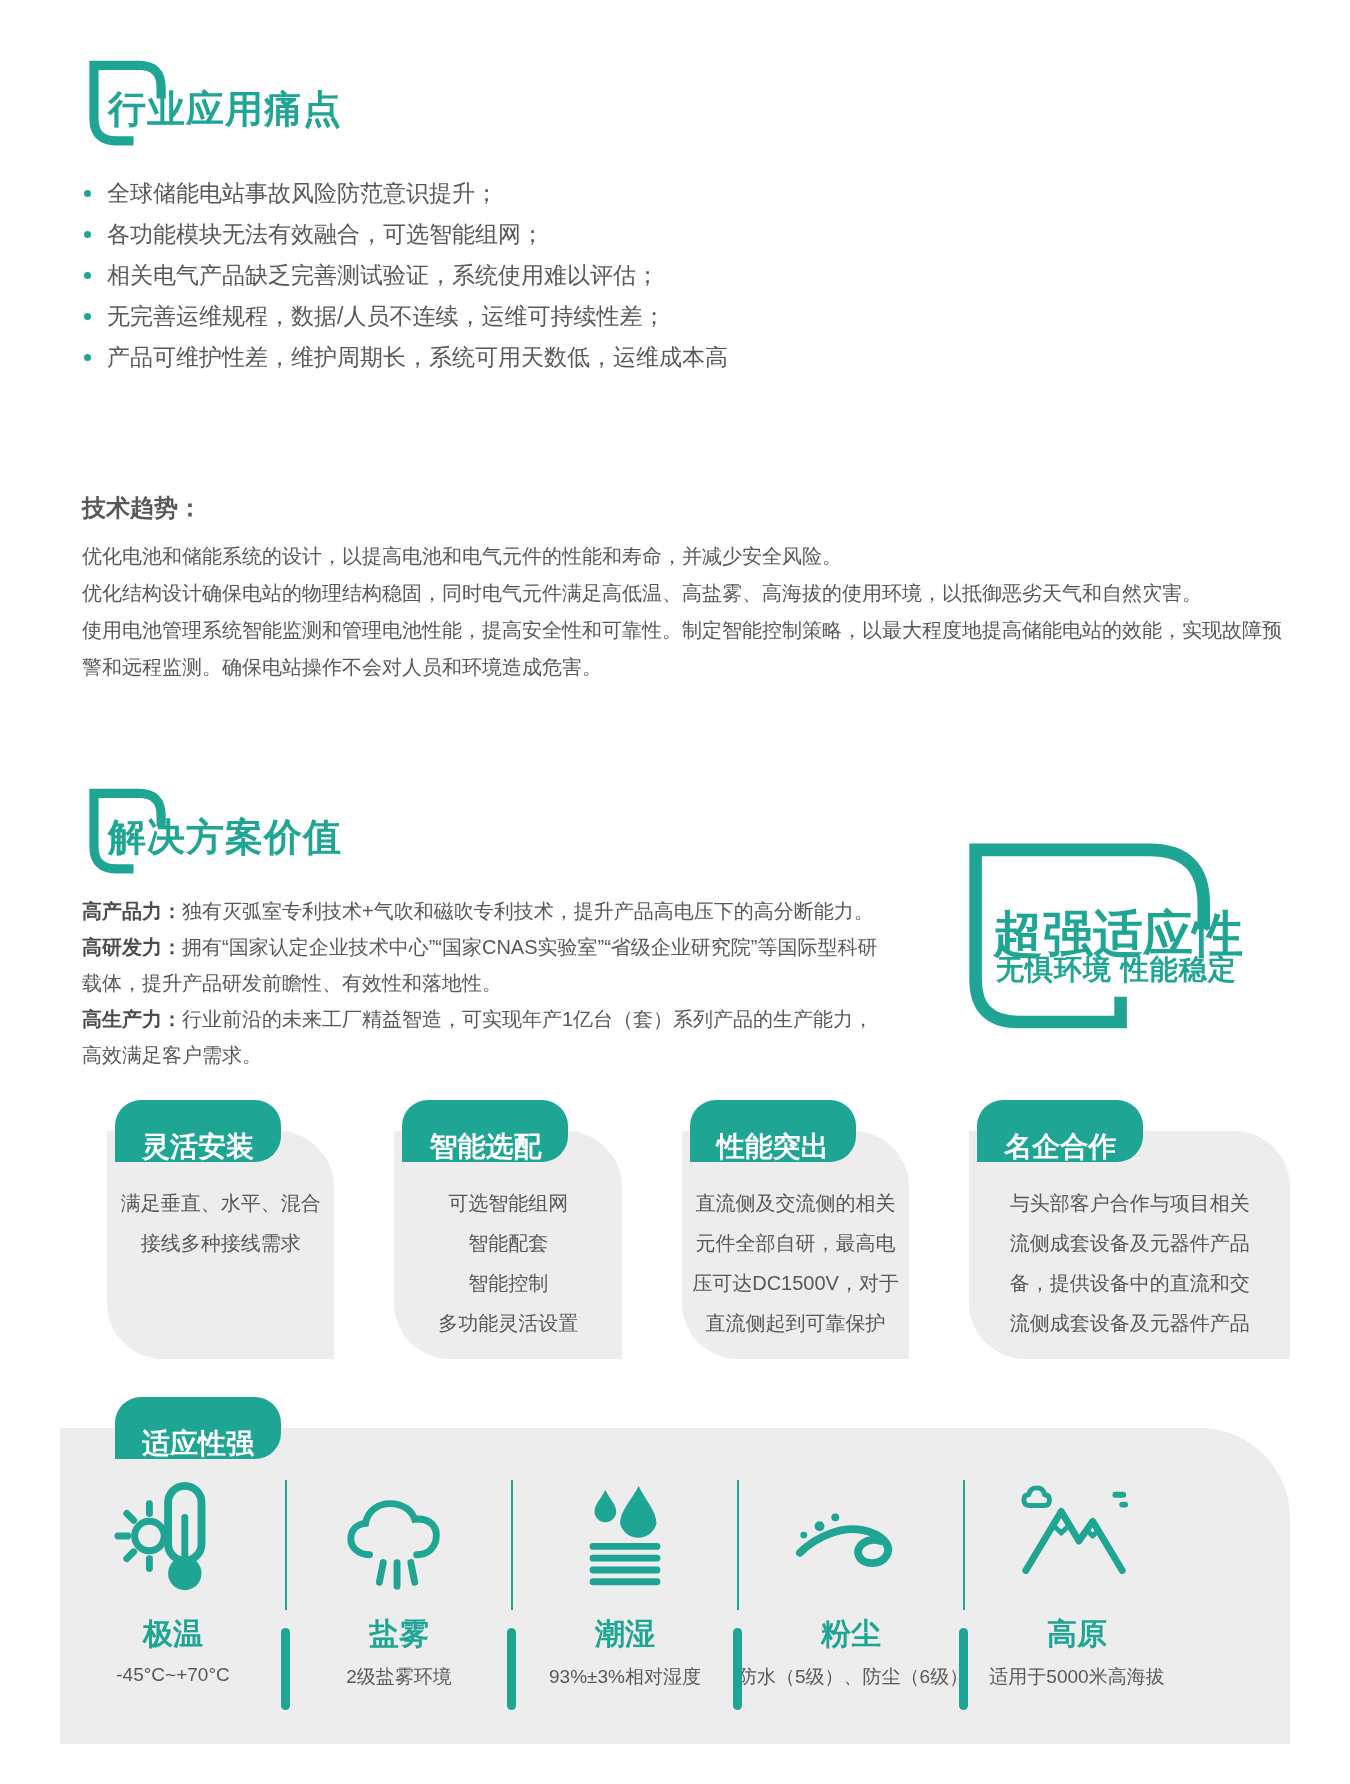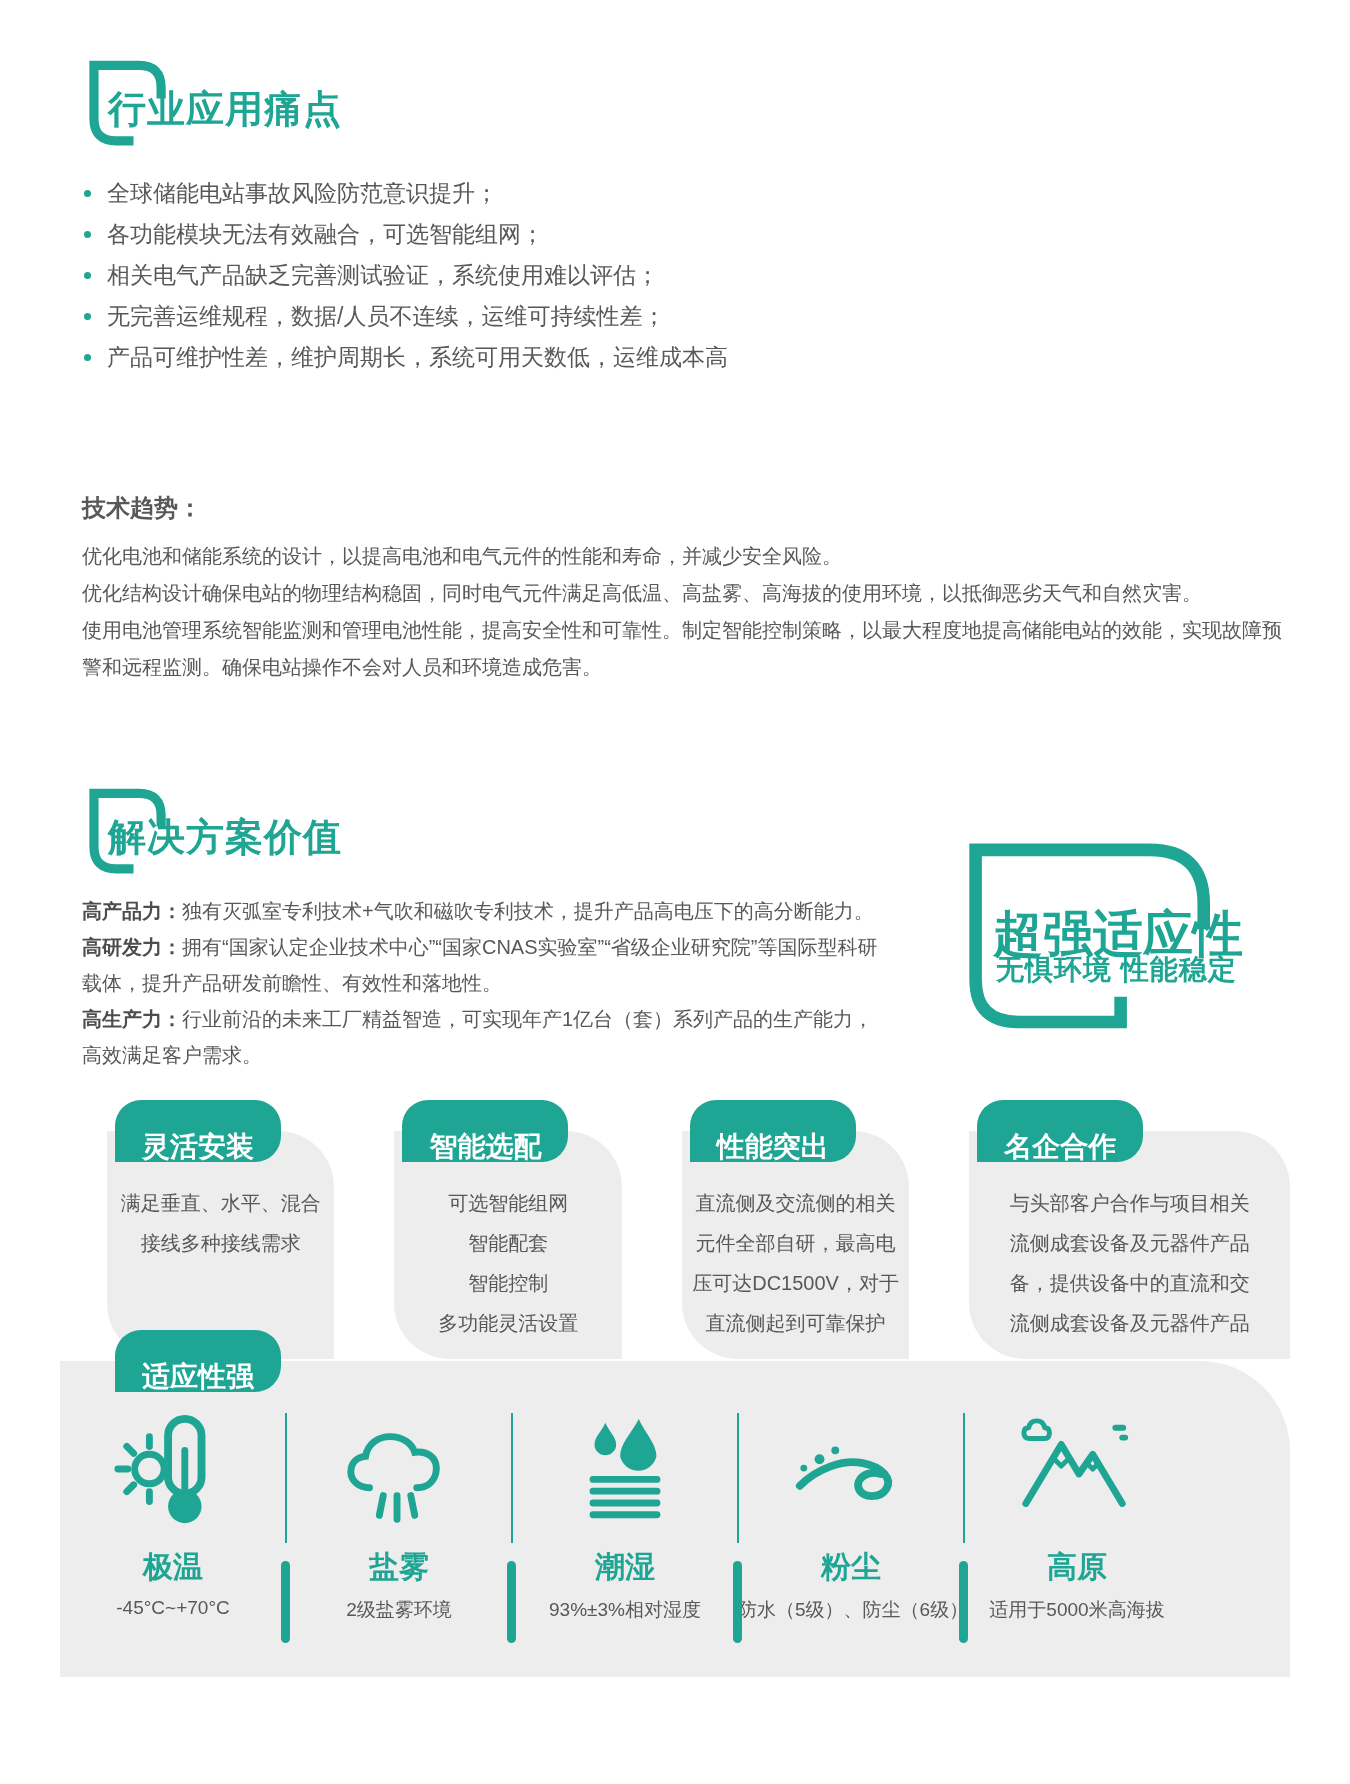--- a/index.html
+++ b/index.html
@@ -32,21 +32,21 @@
 
   
   .cards { position:absolute; left:60px; top:1100px; width:1230px; display:flex; gap:13px; }
   .card { position:relative; flex:1; }
   .card.wide { flex:1.34; }
   .badge { position:absolute; left:55px; top:0; z-index:2; height:62px; line-height:62px; padding:16px 27px; background:var(--accent); color:#fff; font-size:28px; font-weight:bold; border-radius:26px 26px 26px 0; white-space:nowrap; }
   .card-body { margin-top:31px; height:228px; background:var(--panel); border-radius:0 56px 0 56px; padding-top:52px; text-align:center;margin-left:47px; }
   .card-line { font-size:20px; line-height:40px; color:var(--txt); }
 
   
-  .panel { position:absolute; left:60px; top:1361px; width:1230px; height:316px; background:var(--panel); border-radius:0 90px 0 0; }
+  .panel { position:absolute; left:60px; top:1428px; width:1230px; height:316px; background:var(--panel); border-radius:0 90px 0 0; }
   .panel-badge { position:absolute; left:55px; top:-31px; }
   .features { position:relative; width:1130px; display:flex; padding-top:52px; }
   .feature { width:226px; text-align:center; }
   .feature svg { display:block; margin:0 auto 16px auto; color:var(--accent); }
   .feature-name { font-size:30px; font-weight:bold; color:var(--accent); }
   .feature-desc { margin-top:9px; font-size:19px; color:var(--txt); white-space:nowrap; }
   .sep { position:absolute; top:0; width:0; }
   .sep .thin { position:absolute; left:-1px; top:52px; width:2px; height:130px; background:var(--accent); }
   .sep .thick { position:absolute; left:-5px; top:200px; width:9px; height:82px; border-radius:4.5px; background:var(--accent); }
   .sep1{left:226px;} .sep2{left:452px;} .sep3{left:678px;} .sep4{left:904px;}

